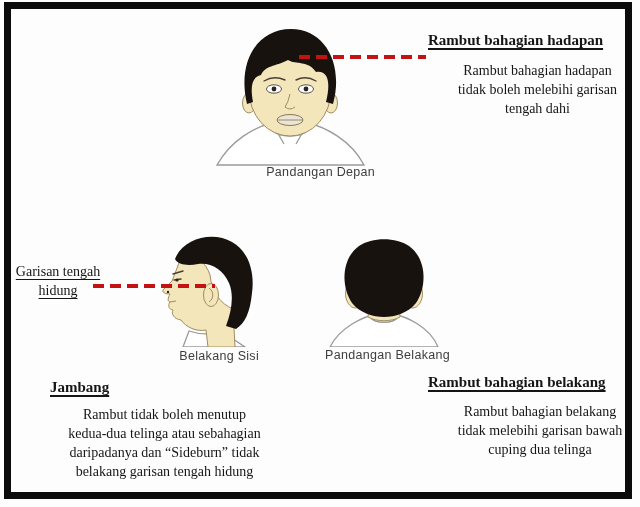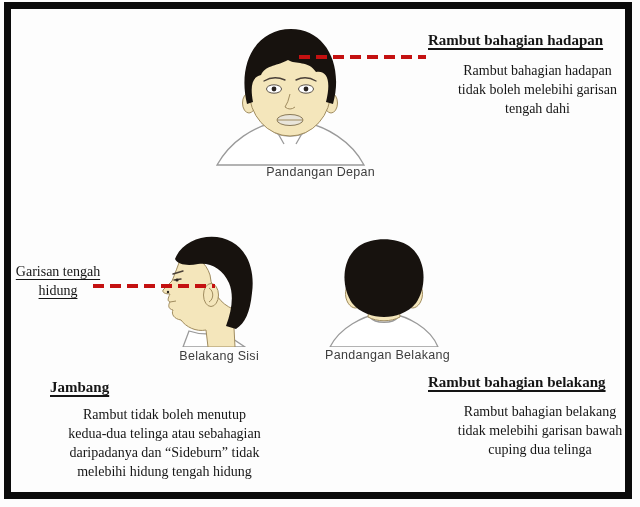--- a/index.html
+++ b/index.html
@@ -112,19 +112,19 @@
 
       <path class="hair-fill" d="M24,68 C13,52 13,24 31,11 C44,2 68,2 81,11 C99,24 99,52 88,68 C80,78 67,82 56,82 C45,82 32,78 24,68 Z"></path>
     </svg>
   </div>
   <div class="abs caption" style="left:318px;top:348px;width:132px;">Pandangan Belakang</div>
 
   <div class="abs heading" style="left:50px;top:379px;">Jambang</div>
   <div class="abs bodytext" style="left:52px;top:405px;width:225px;">Rambut tidak boleh menutup
 kedua-dua telinga atau sebahagian
 daripadanya dan “Sideburn” tidak
-melebihi hidung tengah hidung</div>
+belakang garisan tengah hidung</div>
 
   <div class="abs heading" style="left:428px;top:374px;">Rambut bahagian belakang</div>
   <div class="abs bodytext" style="left:440px;top:402px;width:200px;">Rambut bahagian belakang
 tidak melebihi garisan bawah
 cuping dua telinga</div>
 </div>
 
 </body></html>

